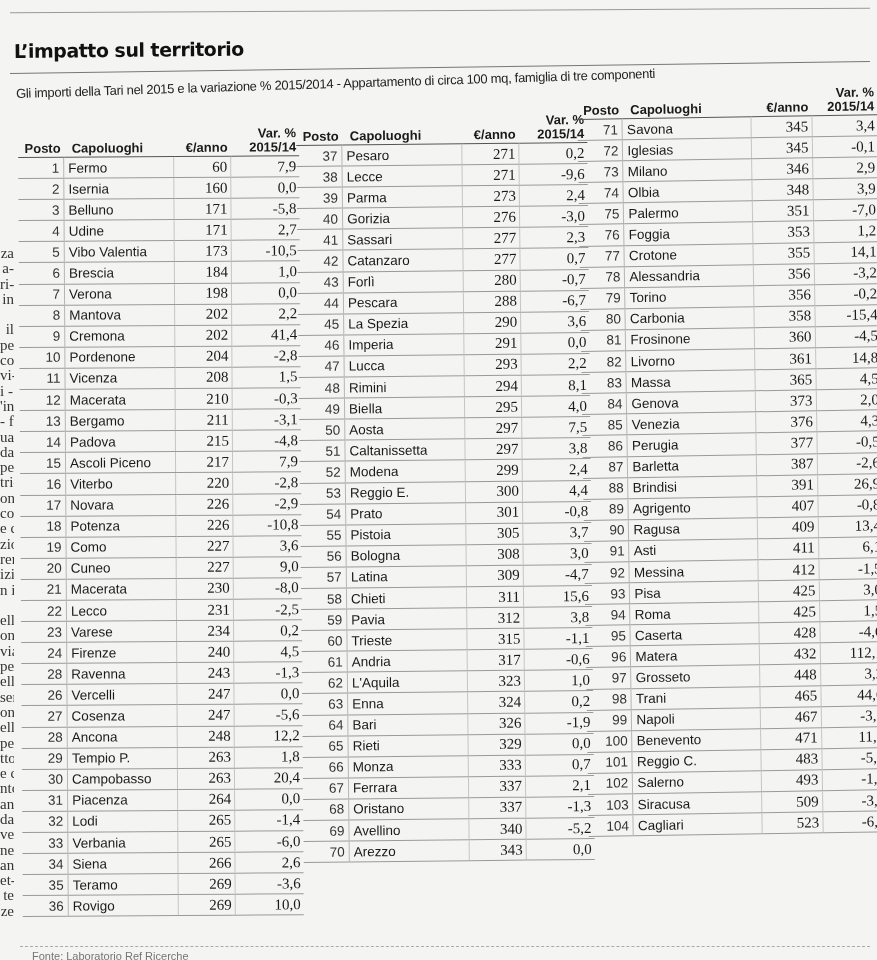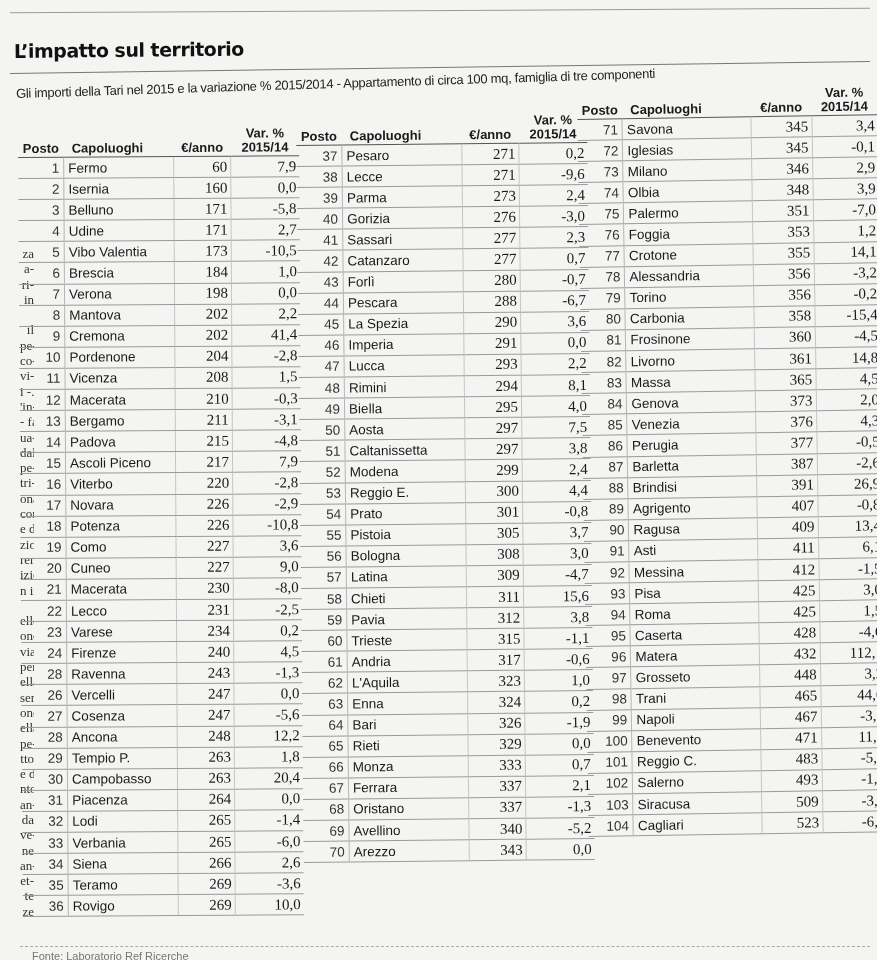--- a/index.html
+++ b/index.html
@@ -15,29 +15,29 @@
     letter-spacing: -0.5px; color: #111; transform: rotate(-0.6deg); transform-origin: left;
   }
   .title-rule { position: absolute; left: 10px; top: 73px; width: 860px; height: 1px; background: #777; transform: rotate(-0.8deg); transform-origin: left; }
   .subtitle {
     position: absolute; left: 16px; top: 86px; width: 700px;
     font-family: "Liberation Sans", sans-serif; font-size: 13px; letter-spacing: -0.3px; color: #222;
     transform: rotate(-1.8deg); transform-origin: left;
   }
   .side-text {
     position: absolute; left: 0; top: 246px; width: 14px; overflow: hidden;
-    font-family: "Liberation Serif", serif; font-size: 13px; line-height: 15.3px; text-align: right; color: #333; margin-left: 20px;
+    font-family: "Liberation Serif", serif; font-size: 15px; line-height: 15.3px; text-align: right; color: #333;
   }
   .side-text div { white-space: nowrap; }
   .tbl {
     position: absolute; border-collapse: collapse;
     font-family: "Liberation Sans", sans-serif; font-size: 13.5px;
   }
   .tbl th {
-    font-weight: bold; font-size: 13px; color: #1a1a1a; vertical-align: bottom;
+    font-weight: bold; font-size: 13px; color: #1a1a1a; text-align: right; vertical-align: bottom;
     padding: 0 3px 1px 3px; line-height: 14px; border-bottom: 1px solid #555;
   }
   .tbl th.th-name { text-align: left; padding-left: 8px; }
   .tbl td { height: 20.1px; padding: 0 3px; border-bottom: 1px solid #9a9a9a; white-space: nowrap; }
   .tbl td.pos { text-align: right; color: #333; width: 38px; padding-right: 4px; }
   .tbl td.name { text-align: left; padding-left: 4px; border-left: 1px solid #b5b5b5; width: 100px; }
   .tbl td.eur { text-align: right; font-family: "Liberation Serif", serif; font-size: 15px; border-left: 1px solid #c5c5c5; width: 50px; }
   .tbl td.var { text-align: right; font-family: "Liberation Serif", serif; font-size: 15px; border-left: 1px solid #c5c5c5; width: 62px; }
   #tbl-1 { left: 18px; top: 128px; transform: rotate(-0.35deg); transform-origin: left top; }
   #tbl-2 { left: 296px; top: 116px; transform: rotate(-0.6deg); transform-origin: left top; }

